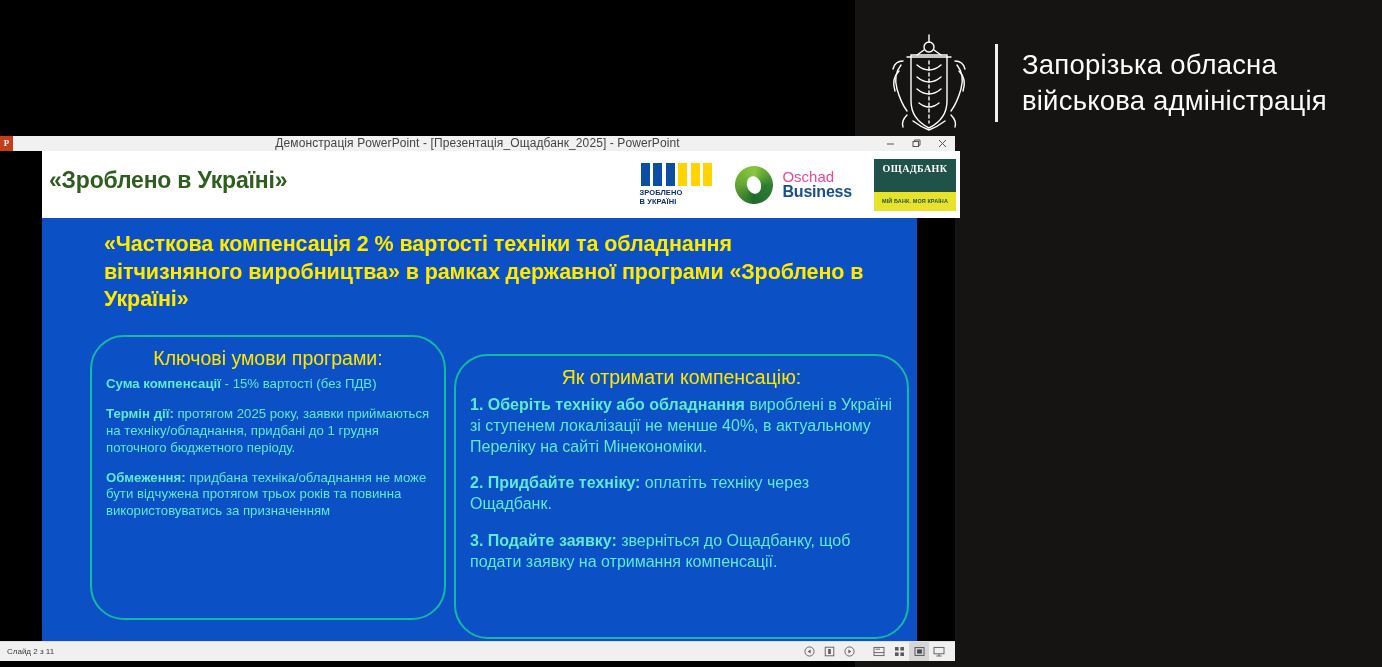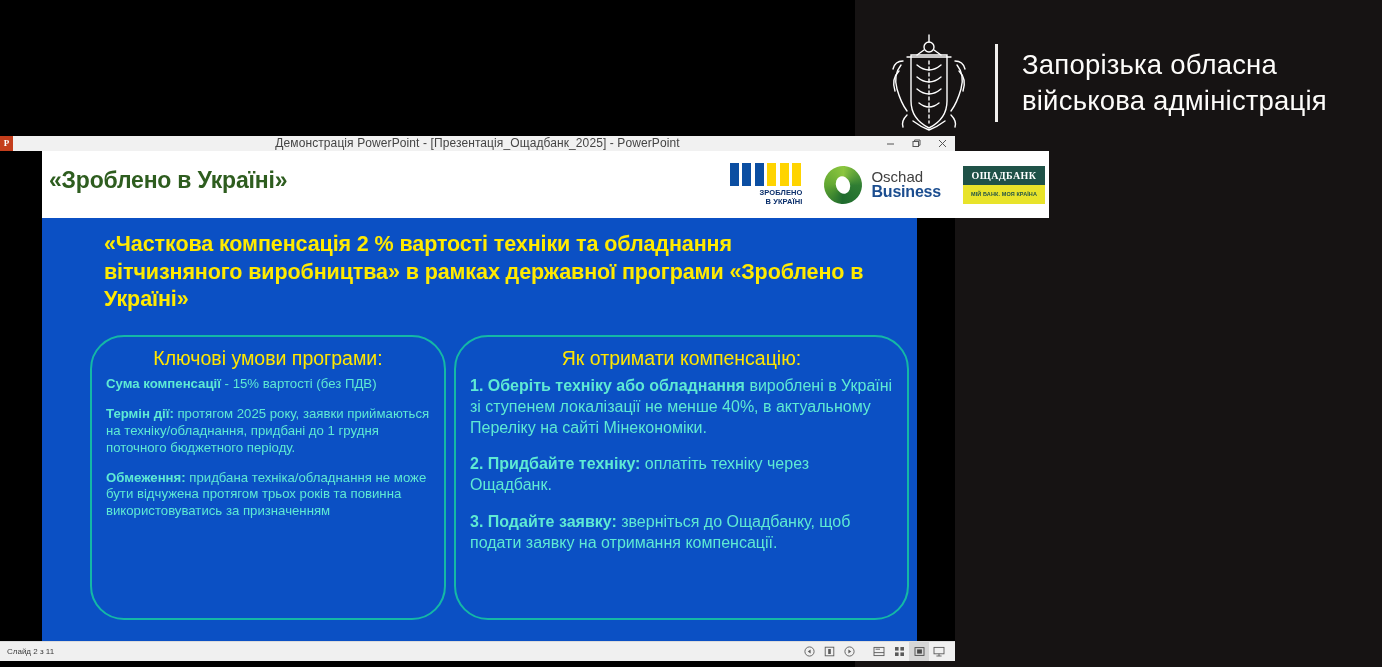--- a/index.html
+++ b/index.html
@@ -59,82 +59,82 @@
 
   #ppt-stage{
     position:absolute; left:0; top:15px; width:955px; height:490px;
     background:#000;
   }
   #slide{
     position:absolute; left:42px; top:0px; width:875px; height:490px;
     background:#0b50c4;
   }
   #slide-header{
-    position:absolute; left:0; top:0; width:1007px; height:67px;
+    position:absolute; left:0; top:0; width:918px; height:67px;
     background:#ffffff;
   }
   #slide-title{
     position:absolute; left:7px; top:16px;
     color:#2e5d1f; font-size:23px; font-weight:bold;
     letter-spacing:-.2px;
   }
   #logo-row{
     position:absolute; right:4px; top:6px; height:55px;
     display:flex; align-items:center; gap:22px;
   }
   
   #logo-ukraine{ width:74px; }
   #logo-ukraine .bars{ display:flex; gap:3.5px; height:23px; justify-content:center; }
   #logo-ukraine .bars i{ width:9px; display:block; }
   #logo-ukraine .bars i.b{ background:#0b4ea2; }
   #logo-ukraine .bars i.y{ background:#ffd400; }
   #logo-ukraine .cap{
-    margin-top:3px; text-align:right; color:#0b2f6b;
+    margin-top:3px; text-align:left; color:#0b2f6b;
     font-size:7.5px; font-weight:bold; line-height:1.12; letter-spacing:.1px;
     white-space:pre-line;
   }
   
   #logo-oschad{ display:flex; align-items:center; gap:9px; }
   #oschad-ring{
     width:38px; height:38px; border-radius:50%;
     background:conic-gradient(from 200deg,#1f6b2e,#63a832,#8cc63f,#2f7d33,#1f6b2e);
     position:relative; transform:rotate(-18deg);
   }
   #oschad-ring::after{
     content:""; position:absolute; left:12px; top:10px; width:14px; height:18px;
     background:#fff; border-radius:50%;
   }
   #oschad-text{ line-height:1.02; }
-  #oschad-text .t1{ color:#404040; font-size:15px; }
+  #oschad-text .t1{ color:#ec4899; font-size:15px; }
   #oschad-text .t2{ color:#1b4d8f; font-size:16px; font-weight:bold; letter-spacing:-.2px; }
   
   #logo-bank{ width:82px; }
   #logo-bank .top{
     background:#1f5248; color:#fff; text-align:center;
-    font-size:10px; font-weight:bold; padding:4px 0 4px; letter-spacing:.4px;
+    font-size:10px; font-weight:bold; padding:4px 0 18px; letter-spacing:.4px;
     font-family:"Liberation Serif", serif;
   }
   #logo-bank .bot{
     background:#e8e32a; color:#1f5248; text-align:center;
     font-size:5.5px; font-weight:bold; padding:6px 0 7px; letter-spacing:.1px;
   }
 
   #slide-heading{
     position:absolute; left:62px; top:80px; width:760px;
     color:#ffea00; font-size:21.5px; font-weight:bold; line-height:1.28;
     white-space:pre-line; letter-spacing:-.1px;
   }
 
   .panel{
     position:absolute; top:184px;
     border:2px solid #14b8a6; border-radius:34px;
     background:#0b50c4; padding:10px 14px 14px;
   }
   #panel-left{ left:48px; width:356px; height:285px; }
-  #panel-right{ left:412px; width:455px; height:285px; }
+  #panel-right{ left:412px; width:455px; height:285px;margin-top:19px; }
   .panel-title{
     text-align:center; color:#ffe600; font-size:19.5px; margin-bottom:6px;
     font-weight:400;
   }
   .panel-body{ color:#5eead4; font-size:13.2px; line-height:1.28; }
   .panel-body p{ margin-bottom:13px; }
   .panel-body p:last-child{ margin-bottom:0; }
   .panel-body b{ font-weight:bold; }
   #panel-right .panel-body{ font-size:16px; line-height:1.30; }
   #panel-right .panel-body p{ margin-bottom:16px; }

